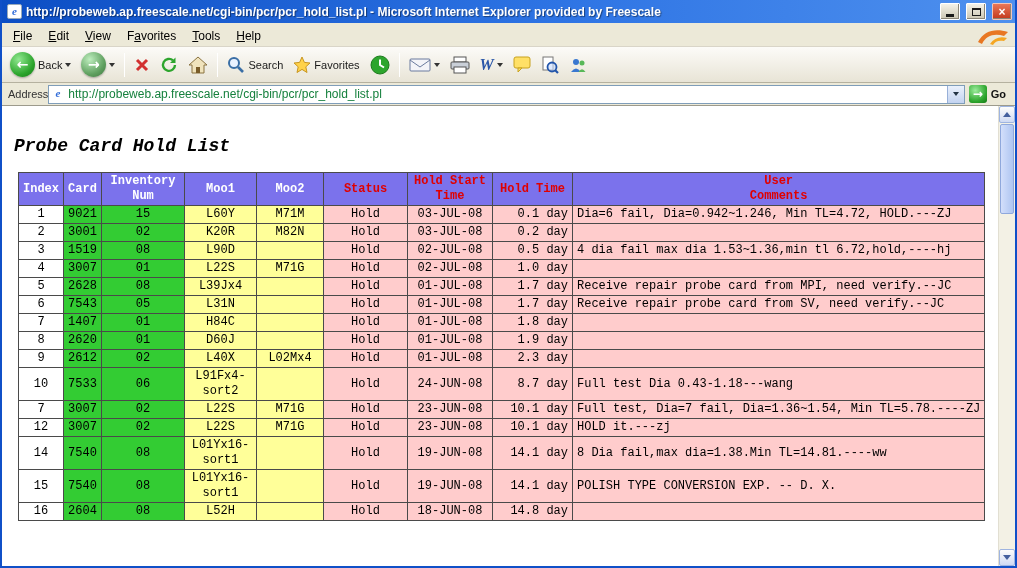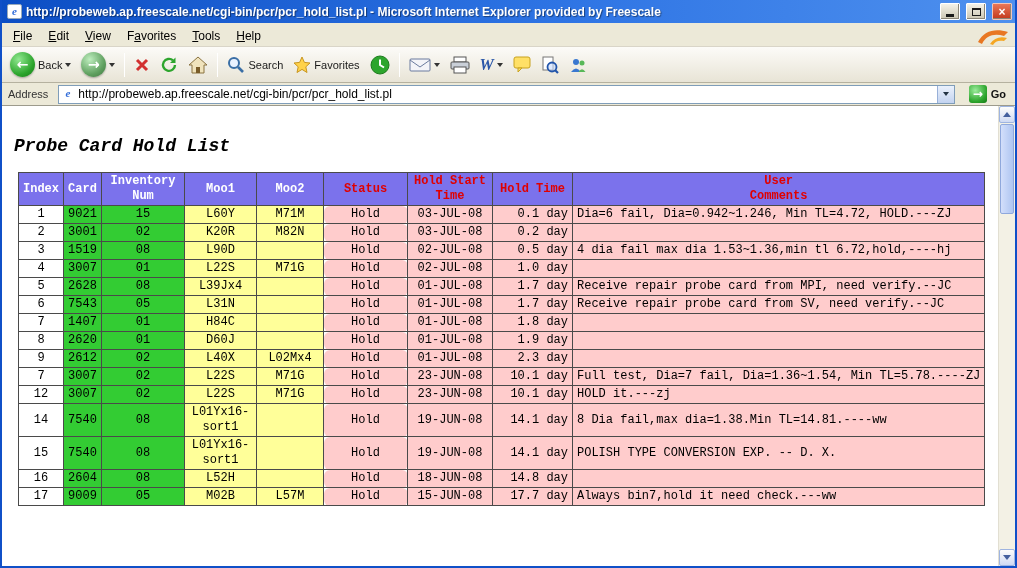--- a/index.html
+++ b/index.html
@@ -37,26 +37,26 @@
   .nav-circle { width:25px; height:25px; border-radius:50%; color:#fff; font:bold 14px/25px "DejaVu Sans", sans-serif;
     text-align:center; background:radial-gradient(circle at 35% 30%,#90E890,#2DA52D 62%,#157815);
     box-shadow:0 1px 2px rgba(0,0,0,.3); }
   .nav-circle.dim { filter:saturate(.5) brightness(1.08); }
   .dd { width:0; height:0; border-left:3px solid transparent; border-right:3px solid transparent; border-top:4px solid #333; }
   .sep { width:1px; height:24px; background:#C6C2B2; border-right:1px solid #FFF; margin:0 3px; flex:0 0 auto; }
   .w-ico { color:#2B57A8; font:bold italic 16px/16px "Liberation Serif", serif; }
   .tb-label { font-size:11px; }
 
   
-  .addressbar { flex:0 0 23px; display:flex; align-items:center; gap:10px; background:#ECE9D8;
+  .addressbar { flex:0 0 23px; display:flex; align-items:center; gap:0; background:#ECE9D8;
     border-bottom:1px solid #9C9A8C; padding:0 5px 0 6px; }
   .addr-label { font-size:11px; color:#333; }
   .addr-input { flex:1; height:19px; background:#fff; border:1px solid #7F9DB9; display:flex; align-items:center; gap:4px; padding-left:2px; }
   .addr-input .ie-ico { border:none; width:13px; flex:0 0 13px; }
-  .addr-text { flex:1; font-size:12px; color:#000000; white-space:nowrap; overflow:hidden; }
+  .addr-text { flex:1; font-size:12px; color:#15803d; white-space:nowrap; overflow:hidden; }
   .addr-dd { width:17px; height:17px; background:linear-gradient(#EAF1FC,#C3D3F0); border-left:1px solid #98B0D8;
     display:flex; align-items:center; justify-content:center; }
   .addr-dd::after { content:""; border-left:3px solid transparent; border-right:3px solid transparent; border-top:4px solid #234; }
   .go-btn { display:flex; align-items:center; gap:4px; padding:1px 4px; font-size:11px; font-weight:bold; color:#111; }
   .go-ico { width:18px; height:18px; border-radius:3px; color:#fff; text-align:center;
     font:bold 12px/18px "DejaVu Sans", sans-serif;
     background:radial-gradient(circle at 35% 30%,#9CEC9C,#2DA52D 65%,#157815); }
 
   
   .content { flex:1; position:relative; background:#fff; overflow:hidden; }
@@ -68,21 +68,21 @@
   table.hold th, table.hold td { border:1px solid #4A4A4A; padding:1px 4px; line-height:15px; vertical-align:middle; }
   table.hold th { background:#7B72EC; font-weight:bold; white-space:pre-line; text-align:center; }
   th.hdr-white { color:#FFFFFF; }
   th.hdr-red { color:#E00000; }
   th.c8 { text-align:left; padding-left:6px; }
   .c0 { width:45px; } .c1 { width:38px; } .c2 { width:83px; } .c3 { width:72px; } .c4 { width:67px; }
   .c5 { width:84px; } .c6 { width:85px; } .c7 { width:80px; } .c8 { width:410px; }
   td.c0 { background:#FFFFFF; text-align:center; }
   td.c1, td.c2 { background:#33CC33; text-align:center; }
   td.c3, td.c4 { background:#FFFF99; text-align:center; }
-  td.c5 { background:#FFCCCC; text-align:center;border-radius:6px; }
+  td.c5 { background:#FFCCCC; text-align:center; }
   td.c6 { background:#FFCCCC; text-align:center; white-space:nowrap; }
   td.c7 { background:#FFCCCC; text-align:right; padding-right:6px; white-space:nowrap; }
   td.c8 { background:#FFCCCC; text-align:left; white-space:nowrap; padding-left:6px; }
 
   
   .vscroll { position:absolute; top:0; right:0; bottom:0; width:17px; background:#F3F1E5;
     border-left:1px solid #E2DFD2; display:flex; flex-direction:column; }
   .sb-btn { flex:0 0 17px; background:linear-gradient(#FDFDFB,#CFDAF4); border:1px solid #9EB4E0; border-radius:2px;
     display:flex; align-items:center; justify-content:center; }
   .arr-up { border-left:4px solid transparent; border-right:4px solid transparent; border-bottom:5px solid #44609E; }
@@ -342,20 +342,31 @@
               <td class="c1">2612</td>
               <td class="c2">02</td>
               <td class="c3">L40X</td>
               <td class="c4">L02Mx4</td>
               <td class="c5">Hold</td>
               <td class="c6">01-JUL-08</td>
               <td class="c7">2.3 day</td>
               <td class="c8"></td>
             </tr>
             <tr>
+              <td class="c0">10</td>
+              <td class="c1">7533</td>
+              <td class="c2">06</td>
+              <td class="c3">L91Fx4-sort2</td>
+              <td class="c4"></td>
+              <td class="c5">Hold</td>
+              <td class="c6">24-JUN-08</td>
+              <td class="c7">8.7 day</td>
+              <td class="c8">Full test Dia 0.43-1.18---wang</td>
+            </tr>
+            <tr>
               <td class="c0">7</td>
               <td class="c1">3007</td>
               <td class="c2">02</td>
               <td class="c3">L22S</td>
               <td class="c4">M71G</td>
               <td class="c5">Hold</td>
               <td class="c6">23-JUN-08</td>
               <td class="c7">10.1 day</td>
               <td class="c8">Full test, Dia=7 fail, Dia=1.36~1.54, Min TL=5.78.----ZJ</td>
             </tr>
@@ -395,31 +406,20 @@
             <tr>
               <td class="c0">16</td>
               <td class="c1">2604</td>
               <td class="c2">08</td>
               <td class="c3">L52H</td>
               <td class="c4"></td>
               <td class="c5">Hold</td>
               <td class="c6">18-JUN-08</td>
               <td class="c7">14.8 day</td>
               <td class="c8"></td>
-            </tr>
-            <tr>
-              <td class="c0">17</td>
-              <td class="c1">9009</td>
-              <td class="c2">05</td>
-              <td class="c3">M02B</td>
-              <td class="c4">L57M</td>
-              <td class="c5">Hold</td>
-              <td class="c6">15-JUN-08</td>
-              <td class="c7">17.7 day</td>
-              <td class="c8">Always bin7,hold it need check.---ww</td>
             </tr>
           </tbody>
       </table>
     </div>
     <div class="vscroll">
       <div class="sb-btn">
           <span class="arr-up"></span>
         </div>
       <div class="sb-thumb"></div>
       <div class="sb-spacer"></div>

